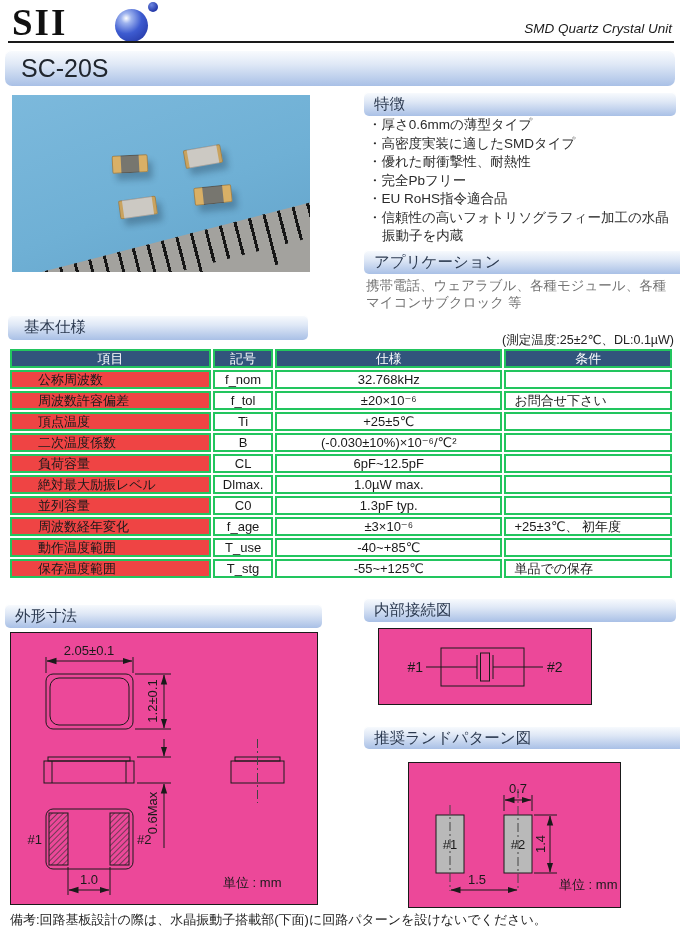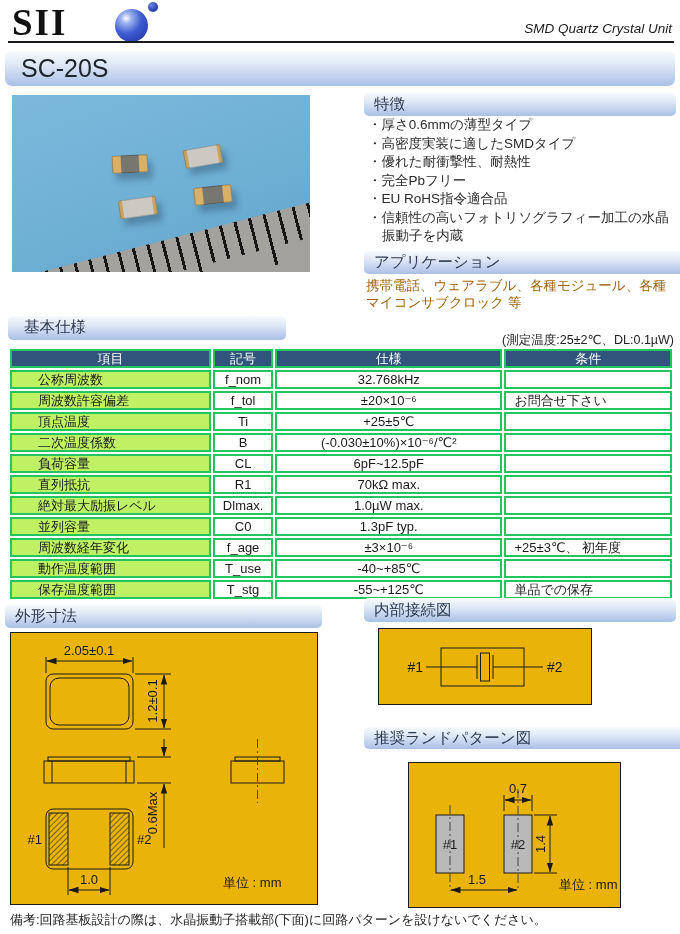--- a/index.html
+++ b/index.html
@@ -19,21 +19,21 @@
   
   .bar{position:absolute;box-sizing:border-box;display:flex;align-items:center;
     padding:0 10px;border-radius:5px;
     background:linear-gradient(180deg,#fafcfe 0%,#dfe8f6 40%,#a9c0e6 100%);
     box-shadow:inset 0 1px 0 rgba(255,255,255,.9);
     color:#2c3a50;font-size:15.5px;}
   .title-bar{left:5px;top:50px;width:670px;height:36px;border-radius:7px;
     font-size:25px;color:#20262e;padding:0 16px;}
   .bar-features{left:364px;top:92px;width:312px;height:24px;}
   .bar-apps{left:364px;top:250px;width:368px;height:24px;}
-  .bar-spec{left:8px;top:315px;width:278px;height:25px;padding-left:16px;}
+  .bar-spec{left:8px;top:315px;width:300px;height:25px;padding-left:16px;}
   .bar-outline{left:5px;top:598px;width:317px;height:24px;margin-top:6px;}
   .bar-internal{left:364px;top:598px;width:312px;height:24px;text-align:center;}
   .bar-land{left:364px;top:726px;width:369px;height:23px;align-items:flex-end;}
   
   .photo{position:absolute;left:12px;top:95px;width:298px;height:177px;overflow:hidden;
     background:linear-gradient(160deg,#7cb9dc 0%,#6fb0d5 55%,#63a3ca 100%);}
   .ruler{position:absolute;left:-40px;top:195px;width:430px;height:170px;background:#a3a29e;
     transform:rotate(-14.5deg);transform-origin:0 0;}
   .ruler-ticks{position:absolute;top:0;left:0;right:0;height:34px;
     background:repeating-linear-gradient(90deg,#161616 0 3px,transparent 3px 15px);}
@@ -45,32 +45,32 @@
   .xtal-lid{background:linear-gradient(90deg,#c9a35f 0 3px,#ccc9c3 3px calc(100% - 3px),#c9a35f calc(100% - 3px));
     border:1px solid rgba(0,0,0,.2);}
   .xa{left:100px;top:60px;width:34px;height:16px;transform:rotate(-3deg);}
   .xb{left:172px;top:52px;width:36px;height:17px;transform:rotate(-10deg);}
   .xc{left:107px;top:103px;width:36px;height:17px;transform:rotate(-8deg);}
   .xd{left:182px;top:91px;width:36px;height:16px;transform:rotate(-6deg);}
   
   .feat-list{position:absolute;left:368px;top:116px;width:306px;margin:0;padding:0;list-style:none;
     font-size:13.5px;line-height:18.5px;color:#2b2b2b;}
   .feat-list li{padding-left:14px;text-indent:-14px;}
-  .apps-text{position:absolute;left:366px;top:277px;width:308px;font-size:13.5px;line-height:17px;color:#a16207;}
+  .apps-text{position:absolute;left:366px;top:277px;width:308px;font-size:13.5px;line-height:17px;color:#737373;}
   
   .spec-note{position:absolute;left:380px;top:332px;width:294px;text-align:right;font-size:12.5px;color:#222;}
   table.spec{position:absolute;left:8px;top:347px;width:666px;border-collapse:separate;border-spacing:2px;}
   table.spec th,table.spec td{border:2px solid #22c55e;height:15px;padding:0 4px;
     font-size:13px;line-height:15px;font-weight:normal;}
   table.spec th{background:#31547c;color:#fff;text-align:center;}
-  table.spec td.c1{background:#bef264;text-align:left;padding-left:26px;}
+  table.spec td.c1{background:#ef4444;text-align:left;padding-left:26px;}
   table.spec td.c2,table.spec td.c3{background:#fff;text-align:center;}
   table.spec td.c4{background:#fff;text-align:left;padding-left:8px;}
   
-  .dbox{position:absolute;box-sizing:border-box;border:1px solid #1a1a1a;background:#eab308;}
+  .dbox{position:absolute;box-sizing:border-box;border:1px solid #1a1a1a;background:#ec4899;}
   .box-outline{left:10px;top:632px;width:308px;height:273px;}
   .box-internal{left:378px;top:628px;width:214px;height:77px;}
   .box-land{left:380px;top:762px;width:213px;height:146px;margin-left:28px;}
   .dbox svg{display:block;width:100%;height:100%;font-family:"Liberation Sans","DejaVu Sans",sans-serif;}
   .footer-note{position:absolute;left:10px;top:911px;font-size:13px;color:#222;}
 </style>
 </head>
 <body>
 
 <div class="page">
@@ -156,26 +156,20 @@
       <tr>
           <td class="c1">二次温度係数</td>
           <td class="c2">B</td>
           <td class="c3">(-0.030±10%)×10⁻⁶/℃²</td>
           <td class="c4"></td>
         </tr>
       <tr>
           <td class="c1">負荷容量</td>
           <td class="c2">CL</td>
           <td class="c3">6pF~12.5pF</td>
-          <td class="c4"></td>
-        </tr>
-      <tr>
-          <td class="c1">直列抵抗</td>
-          <td class="c2">R1</td>
-          <td class="c3">70kΩ max.</td>
           <td class="c4"></td>
         </tr>
       <tr>
           <td class="c1">絶対最大励振レベル</td>
           <td class="c2">Dlmax.</td>
           <td class="c3">1.0µW max.</td>
           <td class="c4"></td>
         </tr>
       <tr>
           <td class="c1">並列容量</td>

